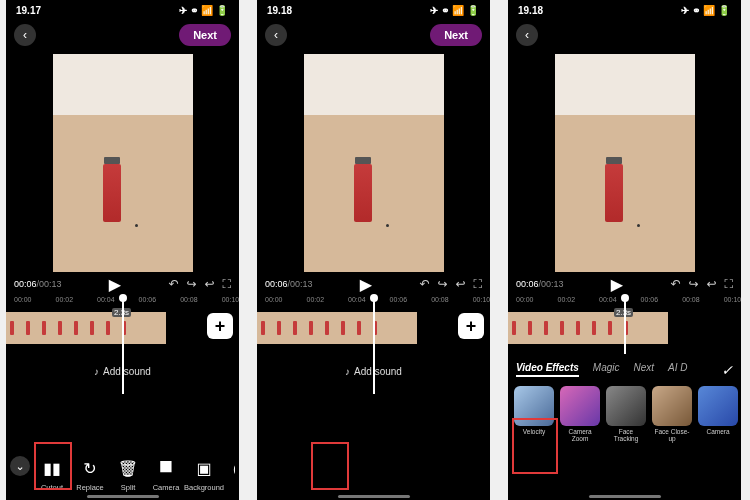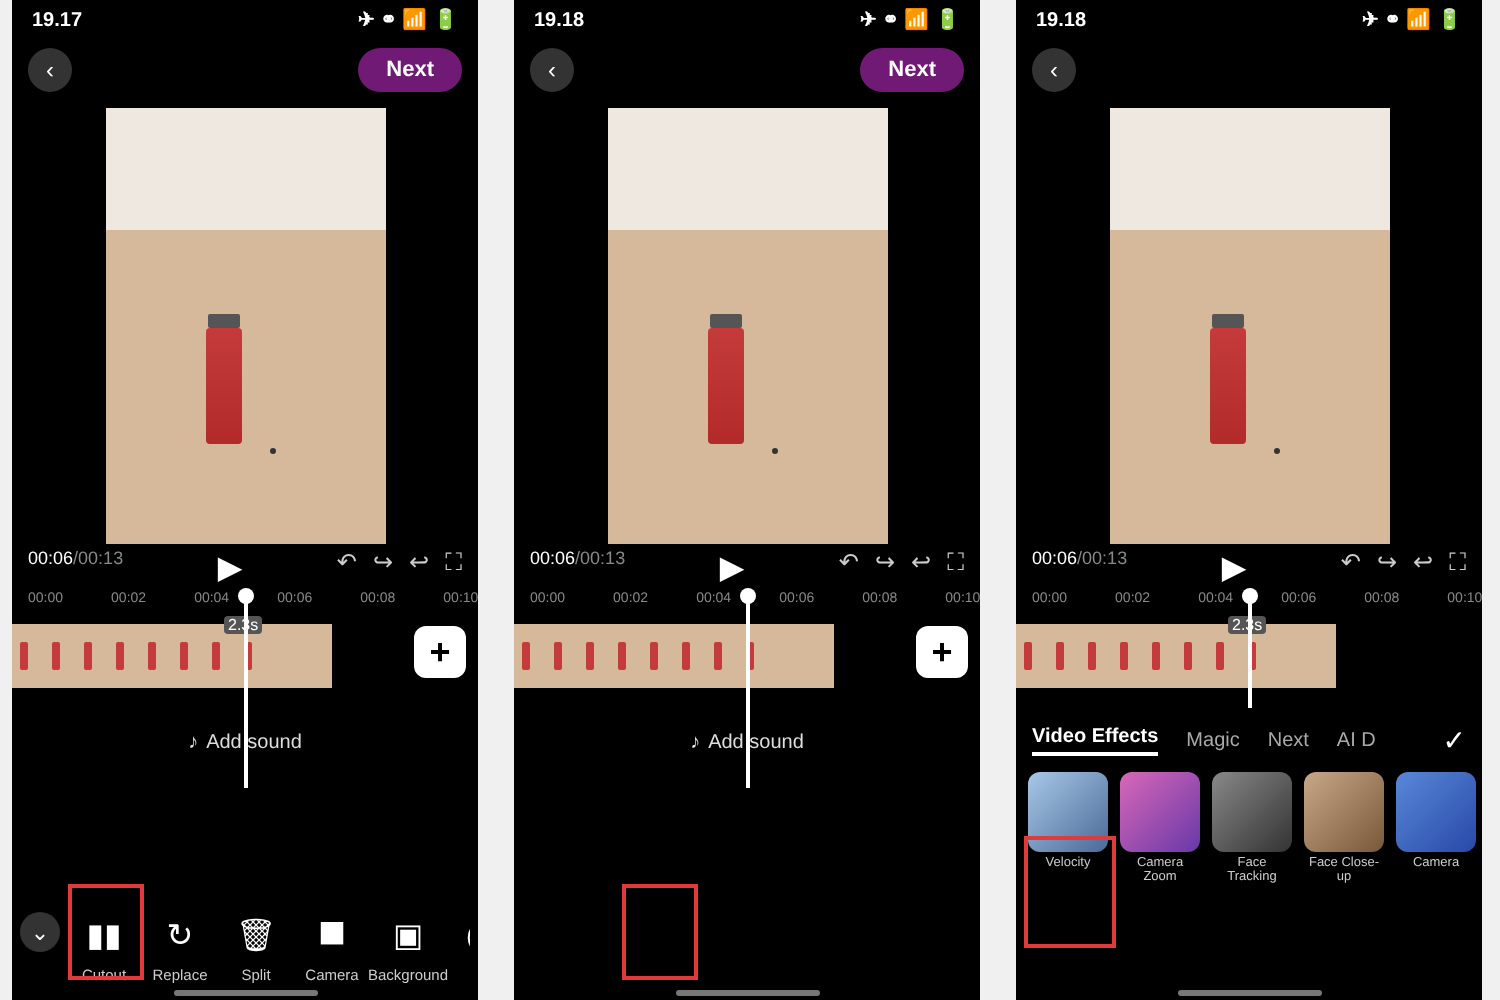--- a/index.html
+++ b/index.html
@@ -68,21 +68,21 @@
     background: linear-gradient(#c53b3b,#b22a2a);
     border-radius: 2px;
   }
   .lighter::before {
     content:"";
     position:absolute; top:-7px; left:1px; width:16px; height:7px;
     background:#555; border-radius:1px;
   }
   .dot { position:absolute; left:82px; top:170px; width:3px;height:3px;background:#333;border-radius:50%;}
   .controls {
-    display:flex; align-items:flex-start; justify-content:space-between;
+    display:flex; align-items:center; justify-content:space-between;
     padding: 2px 8px; font-size:9px; height:24px;
   }
   .time { color:#888; }
   .time .cur { color:#fff; }
   .play { font-size:16px; }
   .ctrl-icons { display:flex; gap:8px; font-size:12px; color:#ccc;}
   .ruler {
     height:12px; display:flex; font-size:7px; color:#888;
     padding:0 8px; gap:24px;
   }
@@ -141,23 +141,24 @@
   }
   .tool .ico {
     width:26px;height:26px;
     display:flex;align-items:center;justify-content:center;
     font-size:16px; color:#fff;
   }
   .tool .lbl { font-size:7.5px; color:#ccc; }
   .hl { position:absolute; border:2px solid #e03a3a; pointer-events:none; }
   
   .fxtabs {
-    display:flex; align-items:center; gap:14px;
+    display:flex; align-items:flex-start; gap:14px;
     padding:4px 8px; font-size:10px; color:#aaa;
     margin-top:12px;
+    font-style:italic;
   }
   .fxtabs .active { color:#fff; border-bottom:2px solid #fff; padding-bottom:2px; font-weight:600;}
   .fxtabs .check { margin-left:auto; color:#fff; font-size:14px;}
   .fxrow {
     display:flex; gap:6px; padding:4px 6px; overflow:hidden;
   }
   .fxitem {
     width:40px; flex:none;
     display:flex; flex-direction:column; align-items:center; gap:2px;
   }

